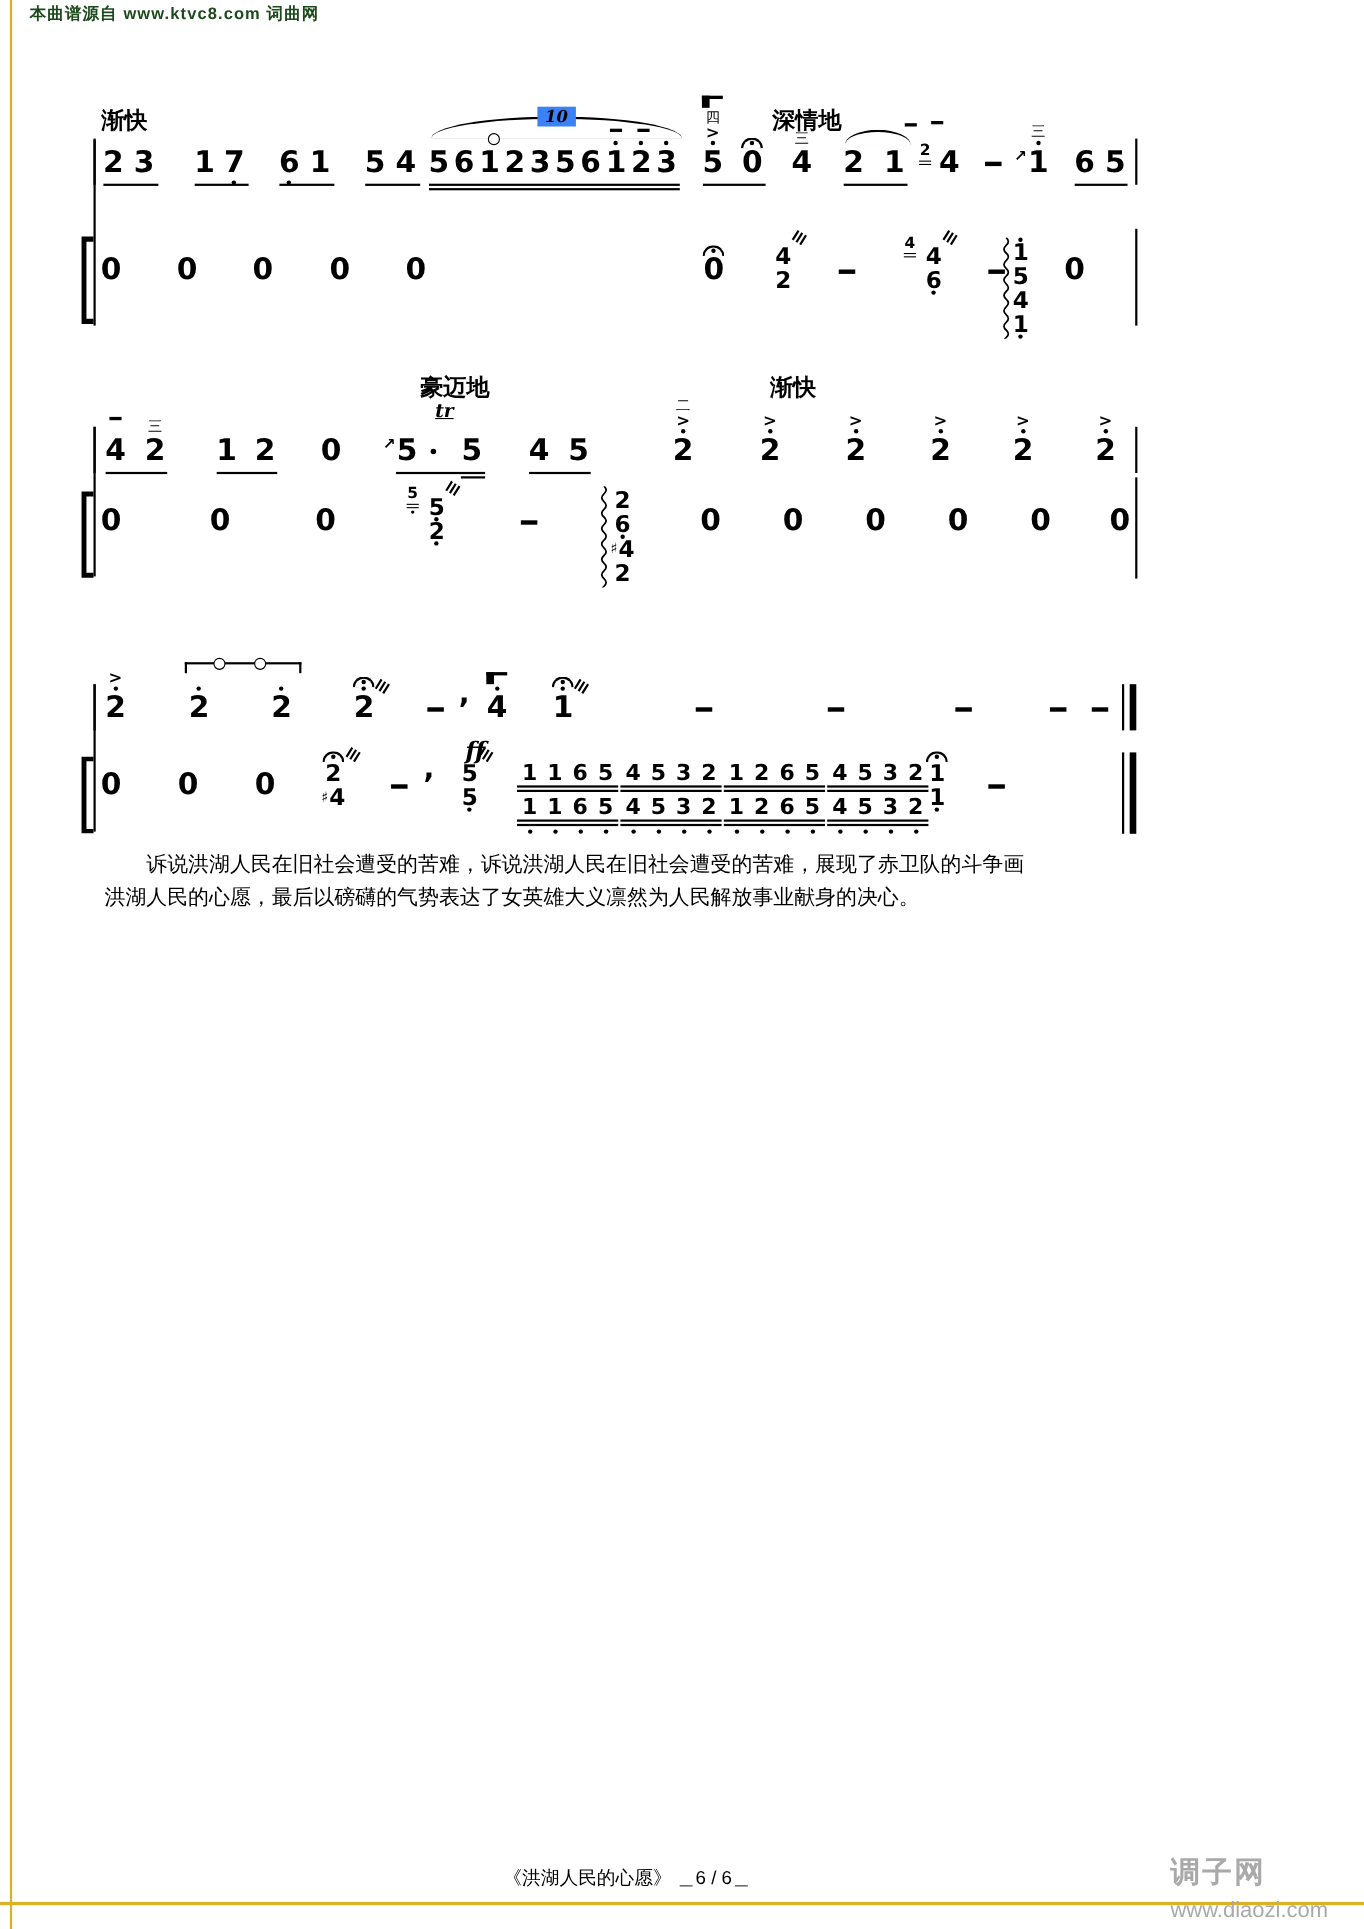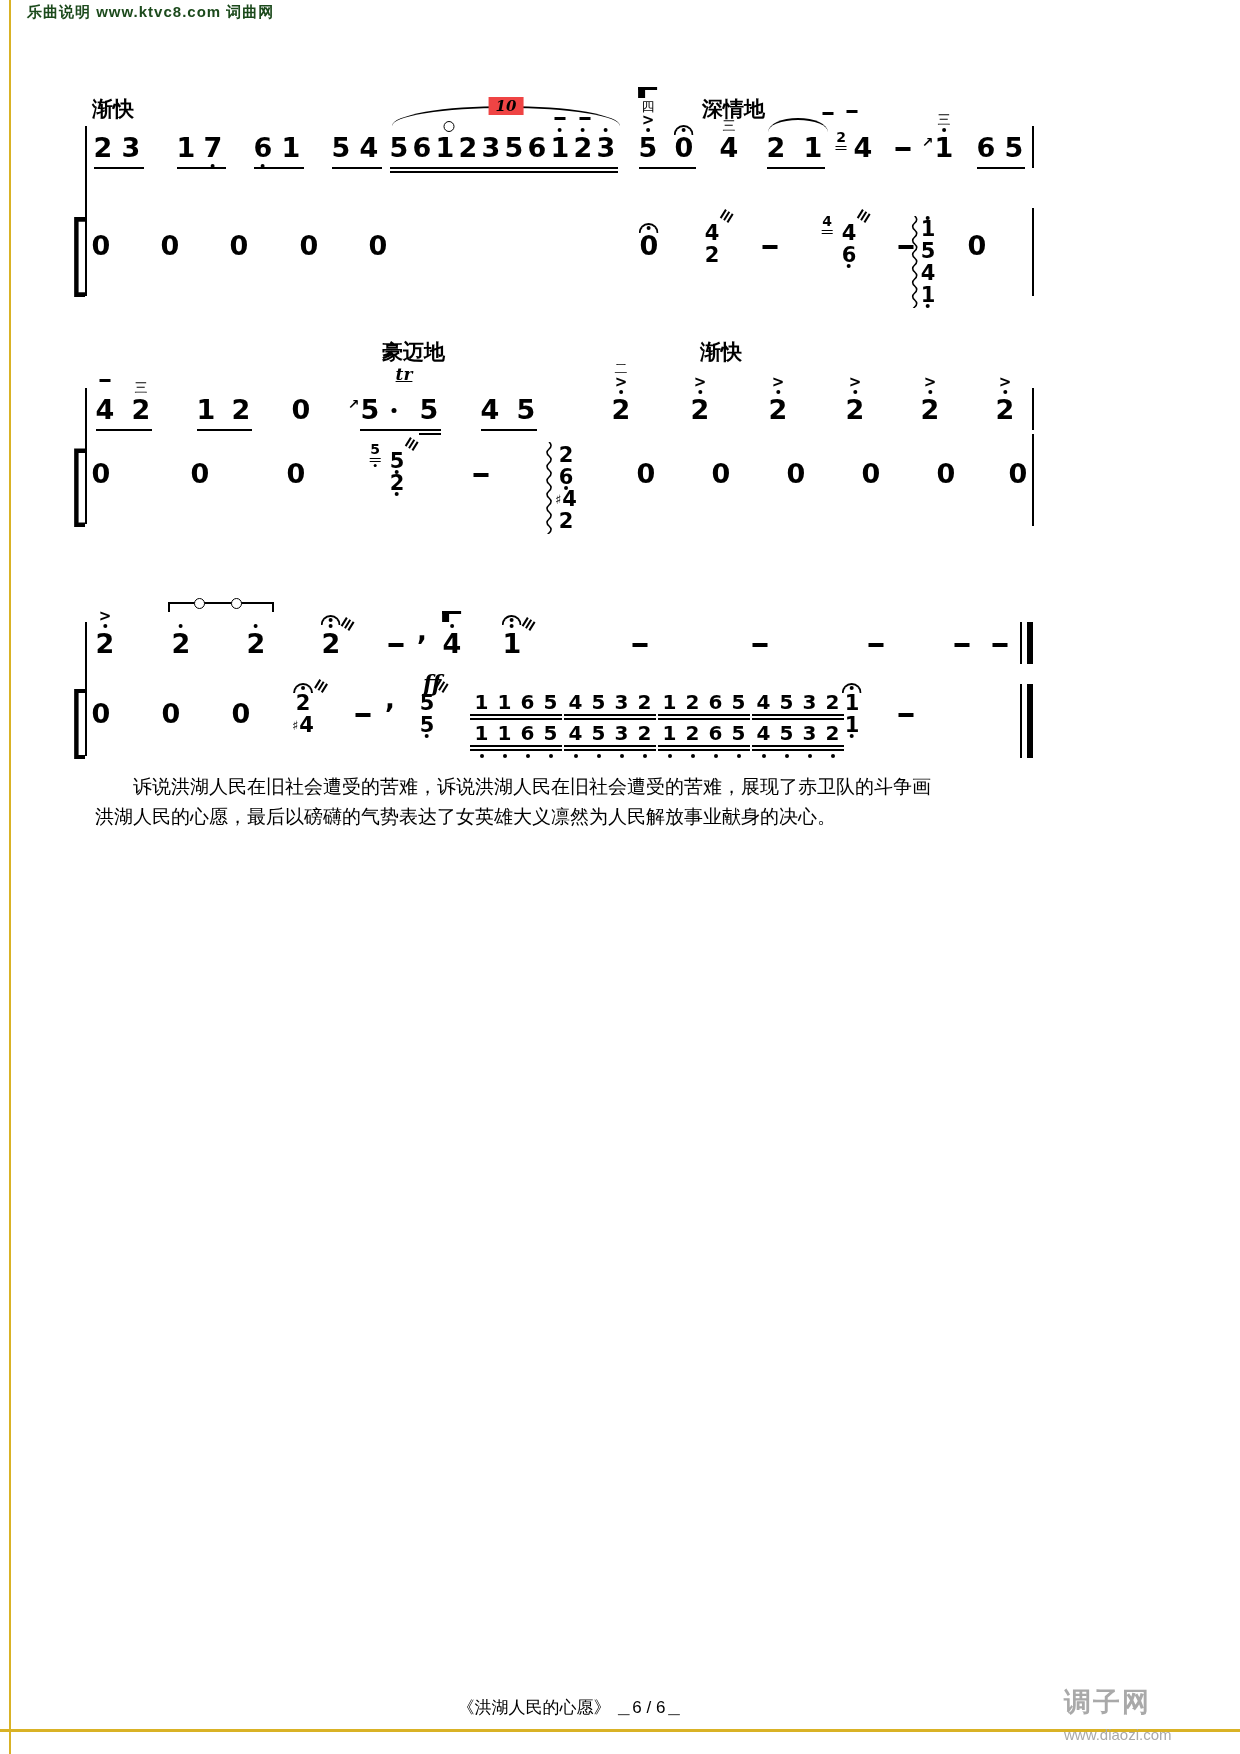--- a/index.html
+++ b/index.html
@@ -21,21 +21,21 @@
   .fin{font-size:13px;line-height:13px;white-space:nowrap;}
   .sym{width:12px;height:8px;border-top:3px solid #000;border-left:7px solid #000;}
   .fer{display:flex;flex-direction:column;align-items:center;}
   .ferarc{width:16px;height:8px;border:2px solid #000;border-bottom:none;border-radius:10px 10px 0 0;}
   .ferdot{width:4px;height:4px;background:#000;border-radius:50%;margin-top:-7px;}
   .slide{position:absolute;right:100%;top:0;font:bold 14px "DejaVu Sans",sans-serif;margin-right:1px;}
   .trem{position:absolute;left:100%;top:-13px;margin-left:2px;transform:rotate(-58deg);}
   .tl{width:10px;height:2px;background:#000;margin:2px 0;}
   .ul{position:absolute;height:2px;background:#000;}
   .slur{position:absolute;height:16px;border-top:2px solid #000;border-radius:55% 55% 0 0/110% 110% 0 0;}
-  .slurlabel{position:absolute;left:50%;top:-11px;transform:translateX(-50%);background:#ef4444;padding:0 7px;
+  .slurlabel{position:absolute;left:50%;top:-11px;transform:translateX(-50%);background:#3b82f6;padding:0 7px;
              font:bold italic 15px "DejaVu Serif",serif;}
   .dash{position:absolute;width:15px;height:4px;background:#000;transform:translateX(-50%);}
   .comma{position:absolute;transform:translateX(-50%);font:bold 26px "DejaVu Sans",sans-serif;}
   .augdot{position:absolute;width:5px;height:5px;border-radius:50%;background:#000;transform:translateX(-50%);}
   .circ{position:absolute;width:9px;height:9px;border:1.5px solid #000;border-radius:50%;transform:translateX(-50%);background:#fff;}
   .tick{position:absolute;width:11px;height:3px;background:#000;transform:translateX(-50%);}
   .bar{position:absolute;width:2px;background:#000;}
   .fbthin{position:absolute;width:2px;background:#000;}
   .fbthick{position:absolute;width:6px;background:#000;}
   .brace{position:absolute;font-family:"DejaVu Serif",serif;font-size:48px;line-height:48px;transform-origin:top left;}
@@ -65,29 +65,29 @@
   .tr{position:absolute;transform:translateX(-50%);font:bold italic 17px "DejaVu Serif",serif;}
   .ff{position:absolute;transform:translateX(-50%);font:bold italic 22px "DejaVu Serif",serif;}
   
   .desc{position:absolute;left:95px;top:772px;width:1060px;font-size:19px;line-height:30px;}
   .desc-h{margin-bottom:8px;}
   .desc-line1{text-indent:2em;}
   
   .footer-center{position:absolute;left:0;top:1696px;width:1140px;text-align:center;font-size:17px;}
   .site{position:absolute;left:1064px;top:1684px;color:#a9a9a9;}
   .site-name{font-size:27px;font-weight:bold;letter-spacing:2px;}
-  .site-url{font-size:15px;margin-top:6px;}
+  .site-url{font-size:20px;margin-top:6px;}
 </style>
 </head>
 <body>
 
 <div class="sheet">
   <div class="gold-v"></div>
   <div class="gold-h"></div>
-  <div class="watermark">乐曲说明 www.ktvc8.com 词曲网</div>
+  <div class="watermark">本曲谱源自 www.ktvc8.com 词曲网</div>
 
   <div id="score">
       <div class="cnlabel" style="left: 92px; top: 95px;">渐快</div>
       <div class="cnlabel" style="left: 702px; top: 95px;">深情地</div>
       <div class="bar" style="left: 85px; top: 127px; height: 169px;"></div>
       <div class="brace" style="left: 70px; top: 209px; transform: scaleY(1.85417);">[</div>
       <div class="staff" style="top: 134px;">
         <div class="bar" style="left: 85px; top: -8px; height: 42px;"></div>
         <div class="note" style="left: 103px; top: 0px;">
           <div class="dg">2</div>

